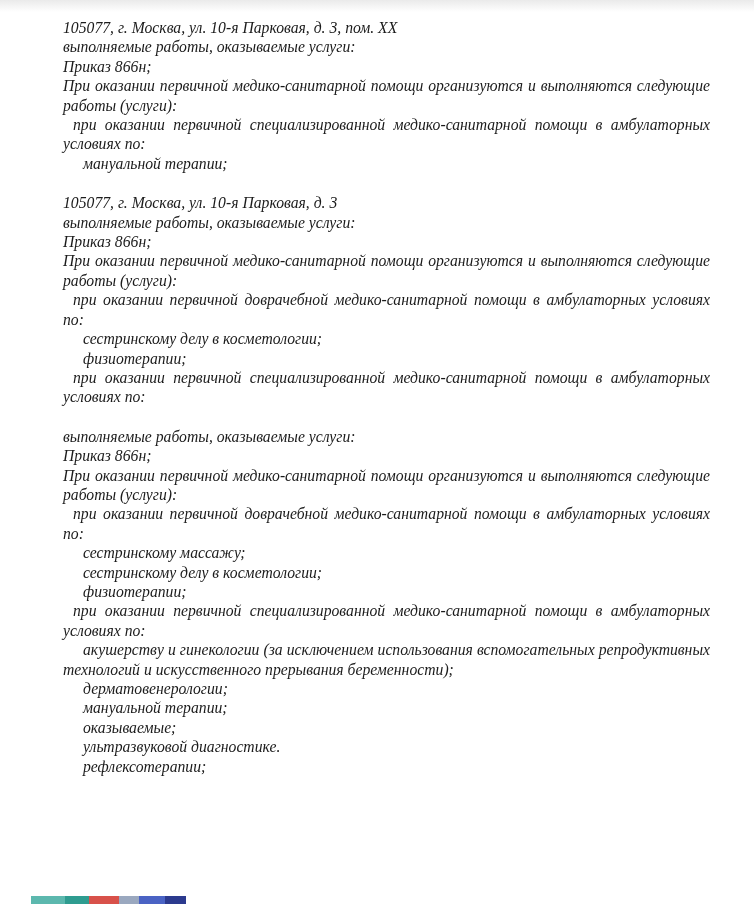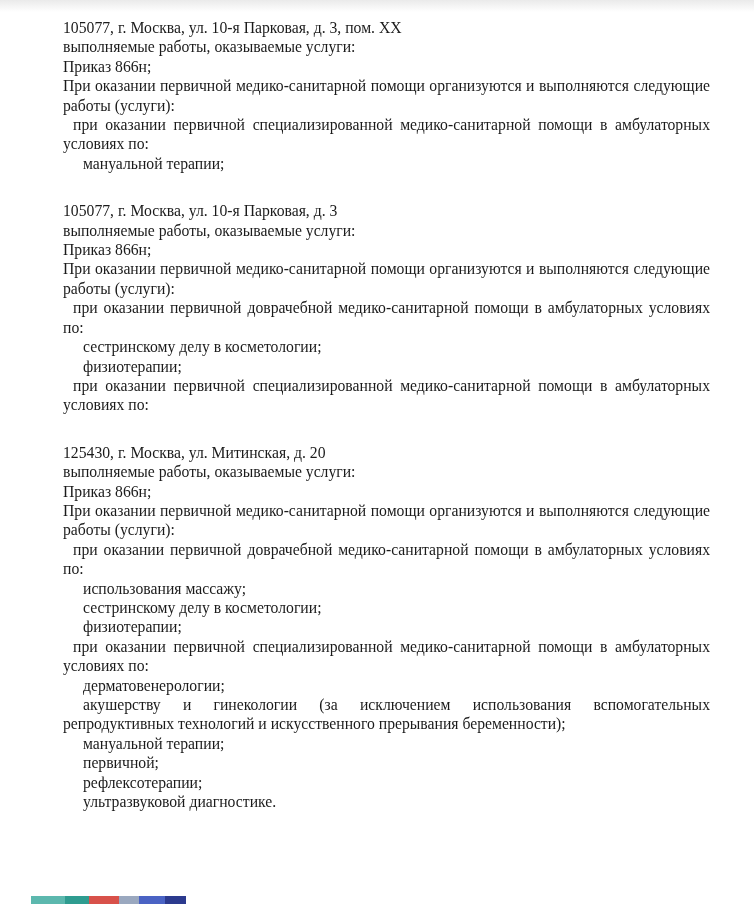--- a/index.html
+++ b/index.html
@@ -21,22 +21,22 @@
     top: 0; left: 0; right: 0;
     height: 12px;
     background: linear-gradient(#eaeaea, #ffffff);
   }
   .doc {
     position: relative;
     padding: 18px 44px 0 63px;
     font-size: 15.7px;
     line-height: 19.4px;
   }
-  .block + .block { margin-top: 28px; }
-  .doc p { margin: 0; }
+  .block + .block { margin-top: 20px; }
+  .doc p { margin: 0; font-style: italic; }
   .para   { text-align: justify; }
   .sec    { text-align: justify; text-indent: 10px; }
   .item   { text-align: justify; text-indent: 20px; }
   .color-bar {
     position: absolute;
     left: 31px;
     top: 896px;
     height: 8px;
     display: flex;
   }
@@ -60,35 +60,34 @@
       <p class="line">105077, г. Москва, ул. 10-я Парковая, д. 3</p>
       <p class="line">выполняемые работы, оказываемые услуги:</p>
       <p class="line">Приказ 866н;</p>
       <p class="para">При оказании первичной медико-санитарной помощи организуются и выполняются следующие работы (услуги):</p>
       <p class="sec">при оказании первичной доврачебной медико-санитарной помощи в амбулаторных условиях по:</p>
       <p class="item">сестринскому делу в косметологии;</p>
       <p class="item">физиотерапии;</p>
       <p class="sec">при оказании первичной специализированной медико-санитарной помощи в амбулаторных условиях по:</p>
     </section>
     <section class="block">
-      <p class="line">125430, г. Москва, ул. Митинская, д. 20</p>
       <p class="line">выполняемые работы, оказываемые услуги:</p>
       <p class="line">Приказ 866н;</p>
       <p class="para">При оказании первичной медико-санитарной помощи организуются и выполняются следующие работы (услуги):</p>
       <p class="sec">при оказании первичной доврачебной медико-санитарной помощи в амбулаторных условиях по:</p>
-      <p class="item">использования массажу;</p>
+      <p class="item">сестринскому массажу;</p>
       <p class="item">сестринскому делу в косметологии;</p>
       <p class="item">физиотерапии;</p>
       <p class="sec">при оказании первичной специализированной медико-санитарной помощи в амбулаторных условиях по:</p>
+      <p class="item">акушерству и гинекологии (за исключением использования вспомогательных репродуктивных технологий и искусственного прерывания беременности);</p>
       <p class="item">дерматовенерологии;</p>
-      <p class="item">акушерству и гинекологии (за исключением использования вспомогательных репродуктивных технологий и искусственного прерывания беременности);</p>
       <p class="item">мануальной терапии;</p>
-      <p class="item">первичной;</p>
+      <p class="item">оказываемые;</p>
+      <p class="item">ультразвуковой диагностике.</p>
       <p class="item">рефлексотерапии;</p>
-      <p class="item">ультразвуковой диагностике.</p>
     </section>
   </main>
 
 <div class="color-bar">
     <span style="background: rgb(92, 184, 174); width: 34px;"></span>
     <span style="background: rgb(46, 156, 144); width: 24px;"></span>
     <span style="background: rgb(216, 81, 74); width: 30px;"></span>
     <span style="background: rgb(154, 168, 191); width: 20px;"></span>
     <span style="background: rgb(74, 99, 196); width: 26px;"></span>
     <span style="background: rgb(43, 58, 142); width: 21px;"></span>

